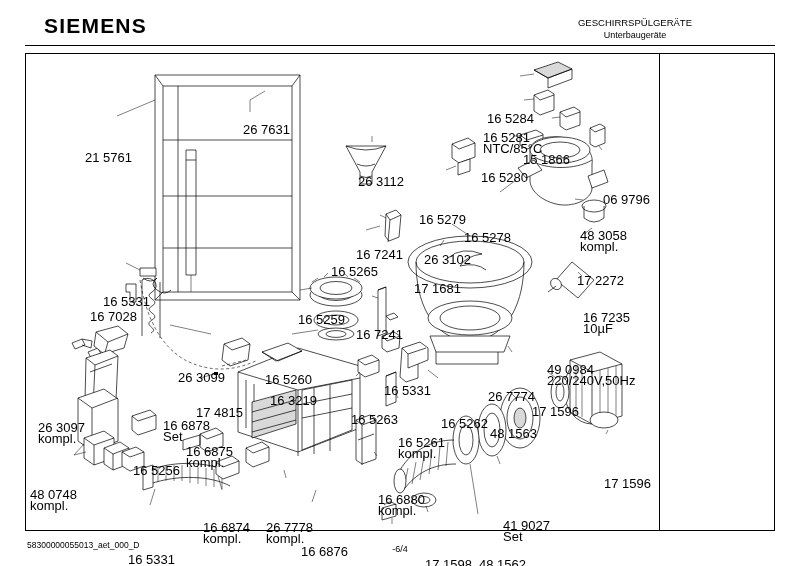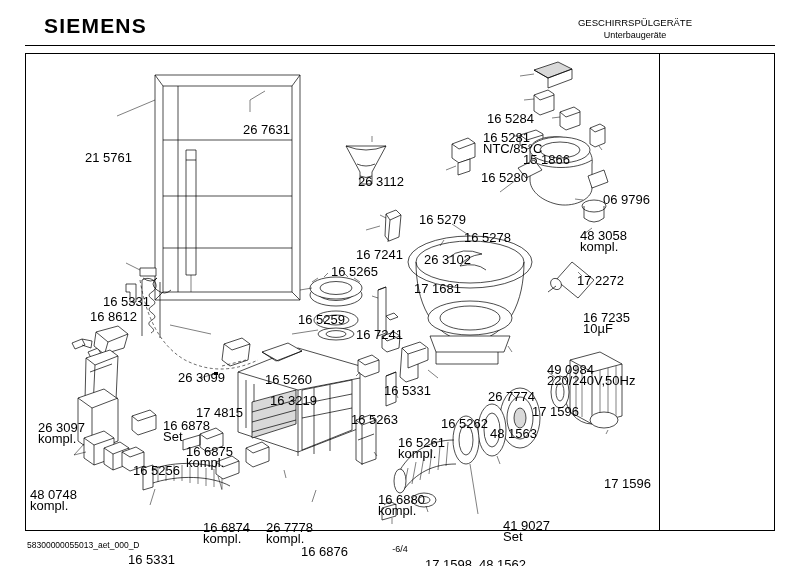--- a/index.html
+++ b/index.html
@@ -394,21 +394,21 @@
   <div class="lbl" style="left:358px;top:134px">26 3112</div>
   <div class="lbl" style="left:419px;top:172px">16 5279</div>
   <div class="lbl" style="left:464px;top:190px">16 5278</div>
   <div class="lbl" style="left:356px;top:207px">16 7241</div>
   <div class="lbl" style="left:424px;top:212px">26 3102</div>
   <div class="lbl" style="left:331px;top:224px">16 5265</div>
   <div class="lbl" style="left:414px;top:241px">17 1681</div>
   <div class="lbl" style="left:583px;top:270px">16 7235
 10µF</div>
   <div class="lbl" style="left:103px;top:254px">16 5331</div>
-  <div class="lbl" style="left:90px;top:269px">16 8612</div>
+  <div class="lbl" style="left:90px;top:269px">16 7028</div>
   <div class="lbl" style="left:298px;top:272px">16 5259</div>
   <div class="lbl" style="left:356px;top:287px">16 7241</div>
   <div class="lbl" style="left:178px;top:330px">26 3099</div>
   <div class="lbl" style="left:265px;top:332px">16 5260</div>
   <div class="lbl" style="left:547px;top:322px">49 0984
 220/240V,50Hz</div>
   <div class="lbl" style="left:270px;top:353px">16 3219</div>
   <div class="lbl" style="left:384px;top:343px">16 5331</div>
   <div class="lbl" style="left:488px;top:349px">26 7774</div>
   <div class="lbl" style="left:196px;top:365px">17 4815</div>

